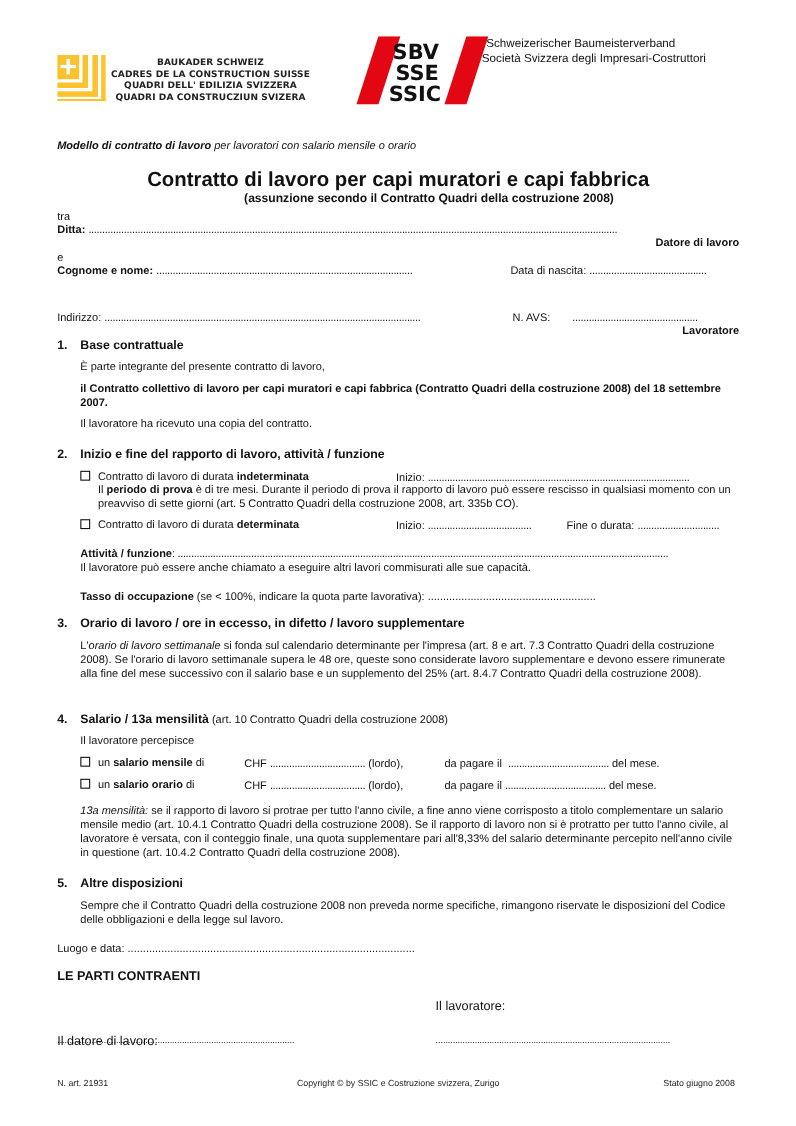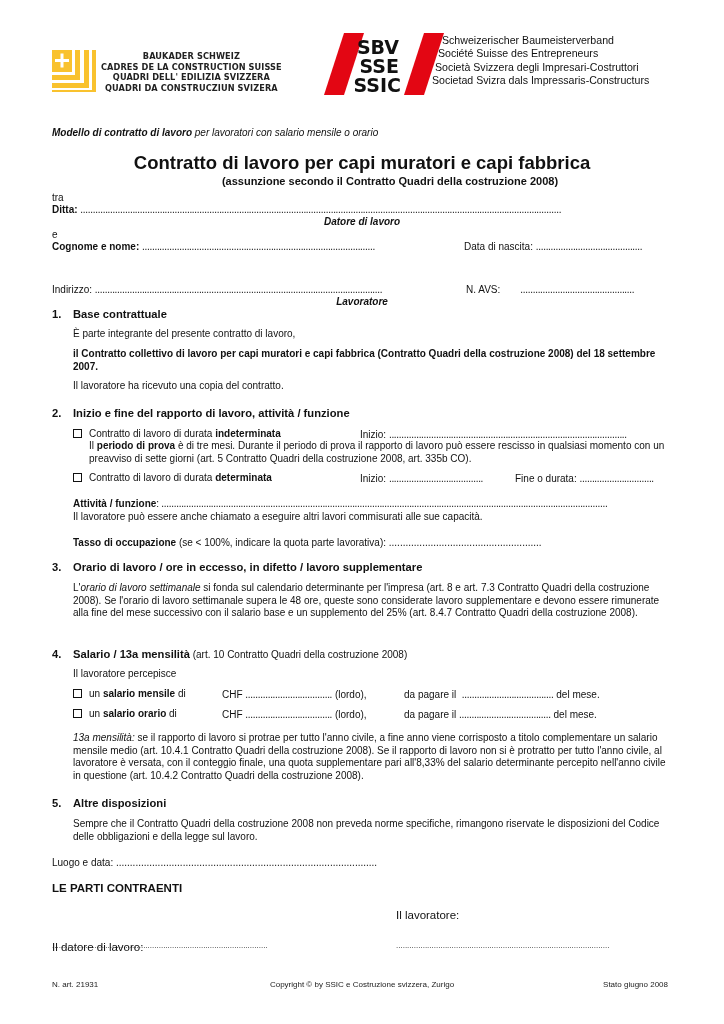--- a/index.html
+++ b/index.html
@@ -16,21 +16,21 @@
   .ssic-text { left: 432px; top: 34px; font-family: Liberation Sans, sans-serif; font-size: 10.6px; line-height: 13.4px; color: #111; }
   .ssic-text div:nth-child(1) { padding-left: 10px; }
   .ssic-text div:nth-child(2) { padding-left: 6px; }
   .ssic-text div:nth-child(3) { padding-left: 3px; }
 
   .subtitle-model { left: 52px; top: 126px; font-size: 10px; font-style: italic; }
   .title { left: 0; width: 724px; top: 151px; text-align: center; font-size: 18.5px; font-weight: bold; }
   .subtitle { left: 0; width: 724px; top: 174px; text-align: center; font-size: 11px; font-weight: bold; margin-left: 28px; }
 
   .row { position: absolute; left: 52px; width: 620px; font-size: 10px; }
-  .right { text-align: center; font-style: italic; }
+  .right { text-align: right; }
   .dots { letter-spacing: -0.3px; }
 
   .sec-h { position: absolute; left: 52px; font-size: 11.2px; font-weight: bold; }
   .sec-h .num { display: inline-block; width: 21px; }
   .para { position: absolute; left: 73px; width: 600px; font-size: 10px; line-height: 12.6px; }
   .cb { display: inline-block; width: 9px; height: 9px; border: 1.4px solid #111; vertical-align: -1px; margin-right: 7px; }
   .sig { font-size: 11.5px; }
   .footer { font-size: 8px; color: #222; }
 </style>
 </head>
@@ -56,23 +56,21 @@
 
 <svg class="abs logo-ssic" viewBox="0 0 122 62">
   <polygon points="2,62 22,0 42,0 22,62" fill="#E30613"></polygon>
   <polygon points="82,62 102,0 122,0 102,62" fill="#E30613"></polygon>
   <text x="77" y="21" font-family="DejaVu Sans, sans-serif" font-weight="bold" font-size="19" text-anchor="end" fill="#111">SBV</text>
   <text x="77" y="40" font-family="DejaVu Sans, sans-serif" font-weight="bold" font-size="19" text-anchor="end" fill="#111">SSE</text>
   <text x="79" y="59" font-family="DejaVu Sans, sans-serif" font-weight="bold" font-size="19" text-anchor="end" fill="#111">SSIC</text>
 </svg>
 <div class="abs ssic-text">
   <div>Schweizerischer Baumeisterverband</div>
-  <div>Société Suisse des Entrepreneurs</div>
   <div>Società Svizzera degli Impresari-Costruttori</div>
-  <div>Societad Svizra dals Impressaris-Constructurs</div>
 </div>
 
 <div class="abs subtitle-model"><span class="b">Modello di contratto di lavoro</span><span> per lavoratori con salario mensile o orario</span></div>
 <div class="abs title">Contratto di lavoro per capi muratori e capi fabbrica</div>
 <div class="abs subtitle">(assunzione secondo il Contratto Quadri della costruzione 2008)</div>
 
 <div class="row" style="top:191px;">tra</div>
 <div class="row" style="top:203px; white-space:nowrap; overflow:hidden;"><span class="b">Ditta:</span> <span class="dots">..................................................................................................................................................................................................</span></div>
 <div class="row right b" style="top:215px;">Datore di lavoro</div>
 <div class="row" style="top:228px;">e</div>

